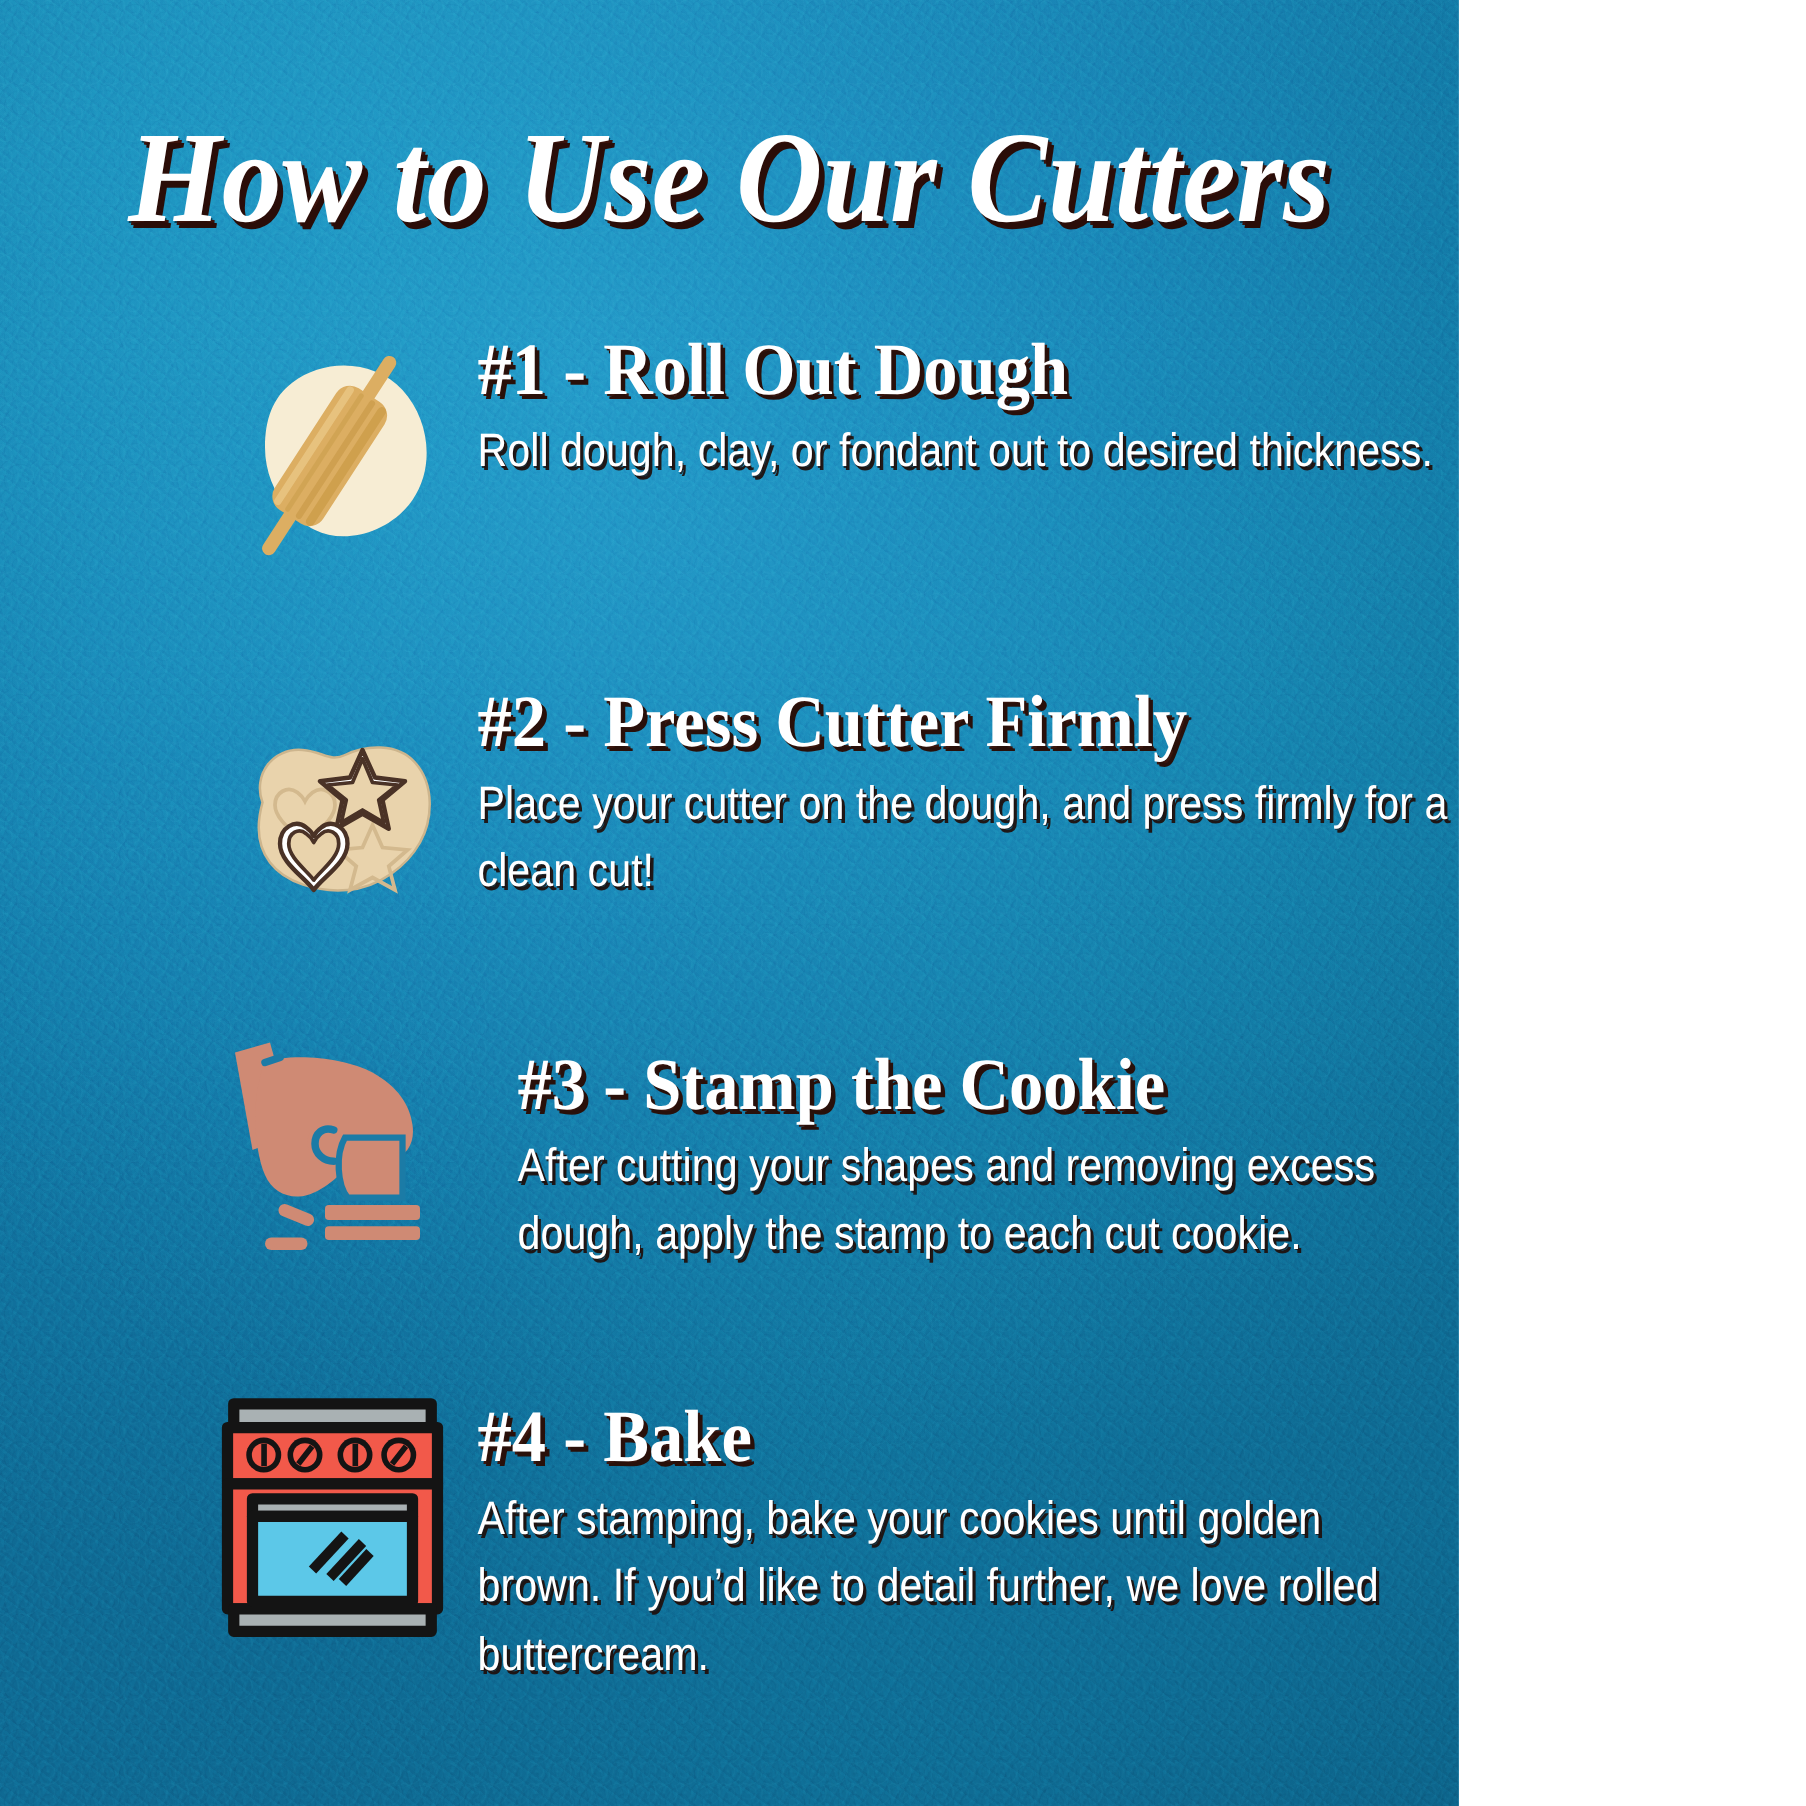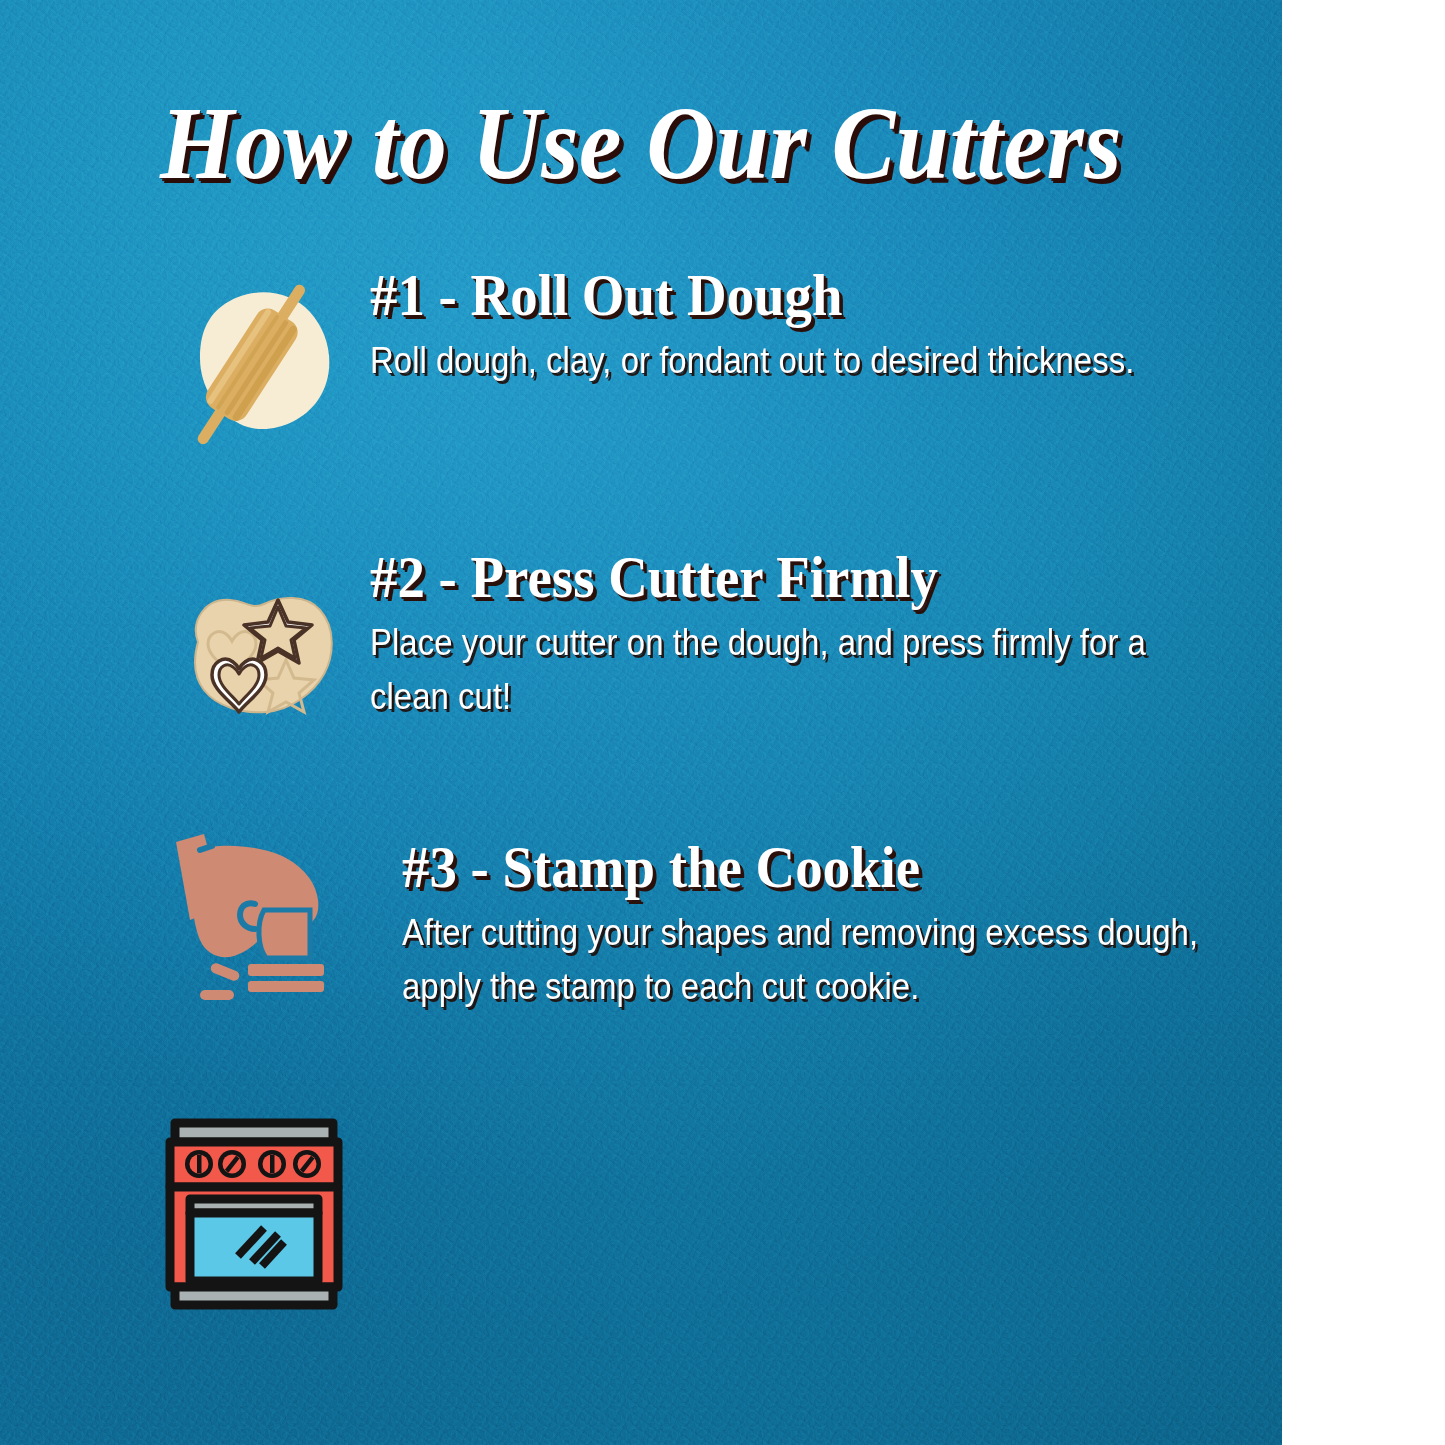--- a/index.html
+++ b/index.html
@@ -2,21 +2,21 @@
 <html><head>
 <meta charset="utf-8">
 <style>
   html,body{margin:0;padding:0;}
   body{
     width:1445px;height:1445px;overflow:hidden;
     font-family:"Liberation Sans", sans-serif;
   }
   #poster{
     position:relative;
-    width:1282px;height:1445px;
+    width:1167px;height:1445px;
     background-color:#1480ae;
     overflow:hidden;
   }
   
   .bg-base{
     position:absolute;inset:0;
     background:
       radial-gradient(ellipse 85% 70% at 40% 22%, #1f93c4 0%, #1685b5 42%, #127ba8 70%, #10719c 100%);
   }
   .bg-vig{
@@ -70,21 +70,21 @@
     text-shadow:
       5px 5px 0 #2a0d08,
       3px 3px 0 #3a130c,
       1px 1px 0 rgba(0,0,0,.55);
     white-space:nowrap;
   }
 
   
   .steps{
     position:absolute;
-    left:0;top:248px;right:0;
+    left:12px;top:248px;right:0;
   }
   .step{
     position:relative;
     display:flex;
     align-items:flex-start;
     padding-left:160px;
   }
   .step-icon{
     flex:0 0 auto;
     width:188px;
@@ -286,16 +286,20 @@
             <rect x="145" y="41" width="4.5" height="18" fill="#141414" transform="rotate(38 147 50)"></rect>
           </g>
 
           <g stroke="#141414" stroke-width="8" stroke-linecap="butt">
             <line x1="78" y1="142" x2="104" y2="114"></line>
             <line x1="92" y1="148" x2="118" y2="120"></line>
             <line x1="102" y1="152" x2="124" y2="128"></line>
           </g>
         </svg>
       </div>
+      <div class="step-text">
+        <div class="step-h">#4 - Bake</div>
+        <div class="step-b">After stamping, bake your cookies until golden brown. If you’d like to detail further, we love rolled buttercream.</div>
+      </div>
     </div>
 
   </div>
 </div>
 
 </body></html>

